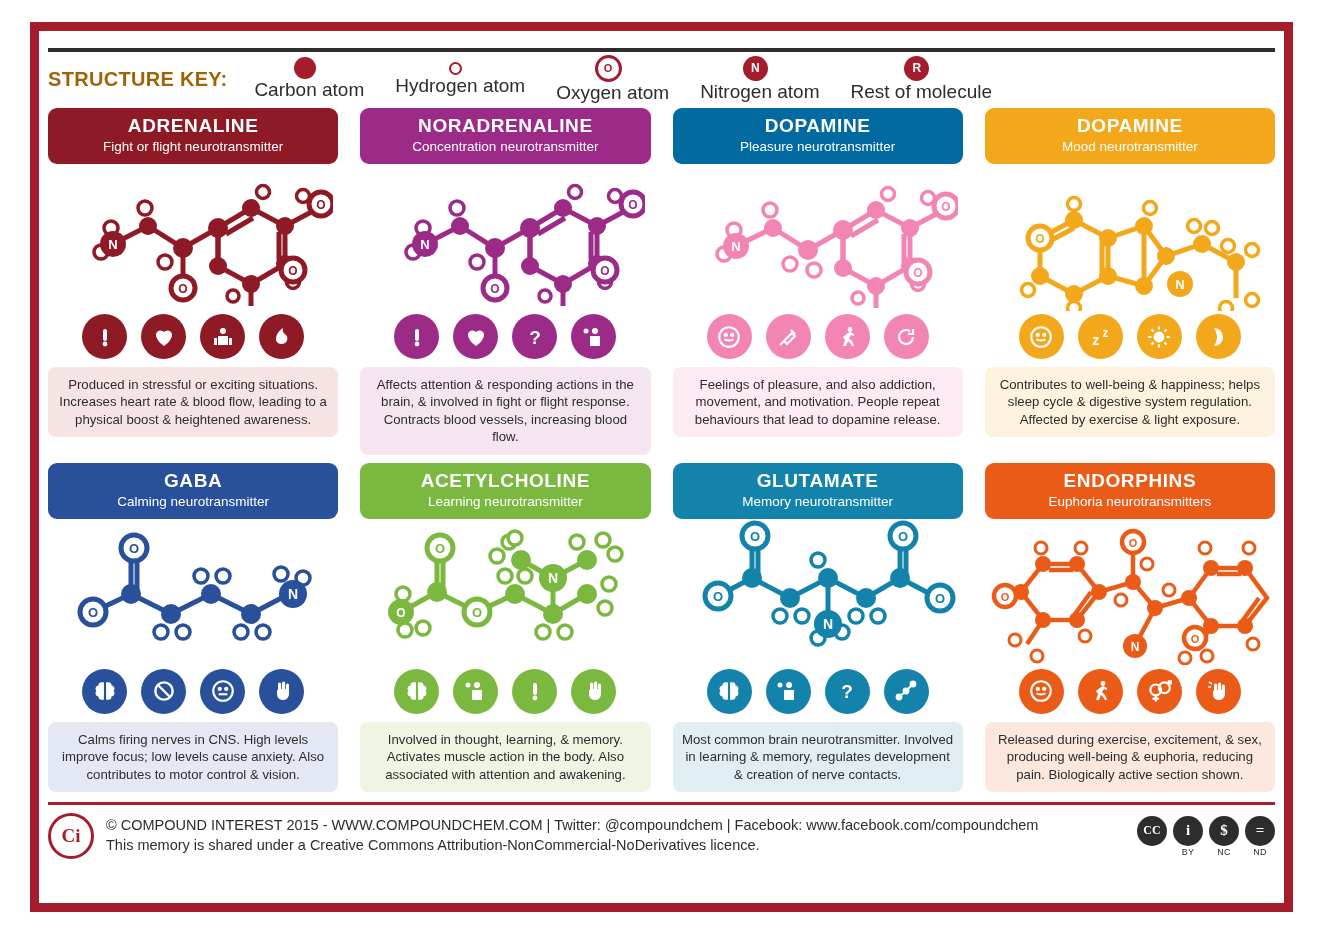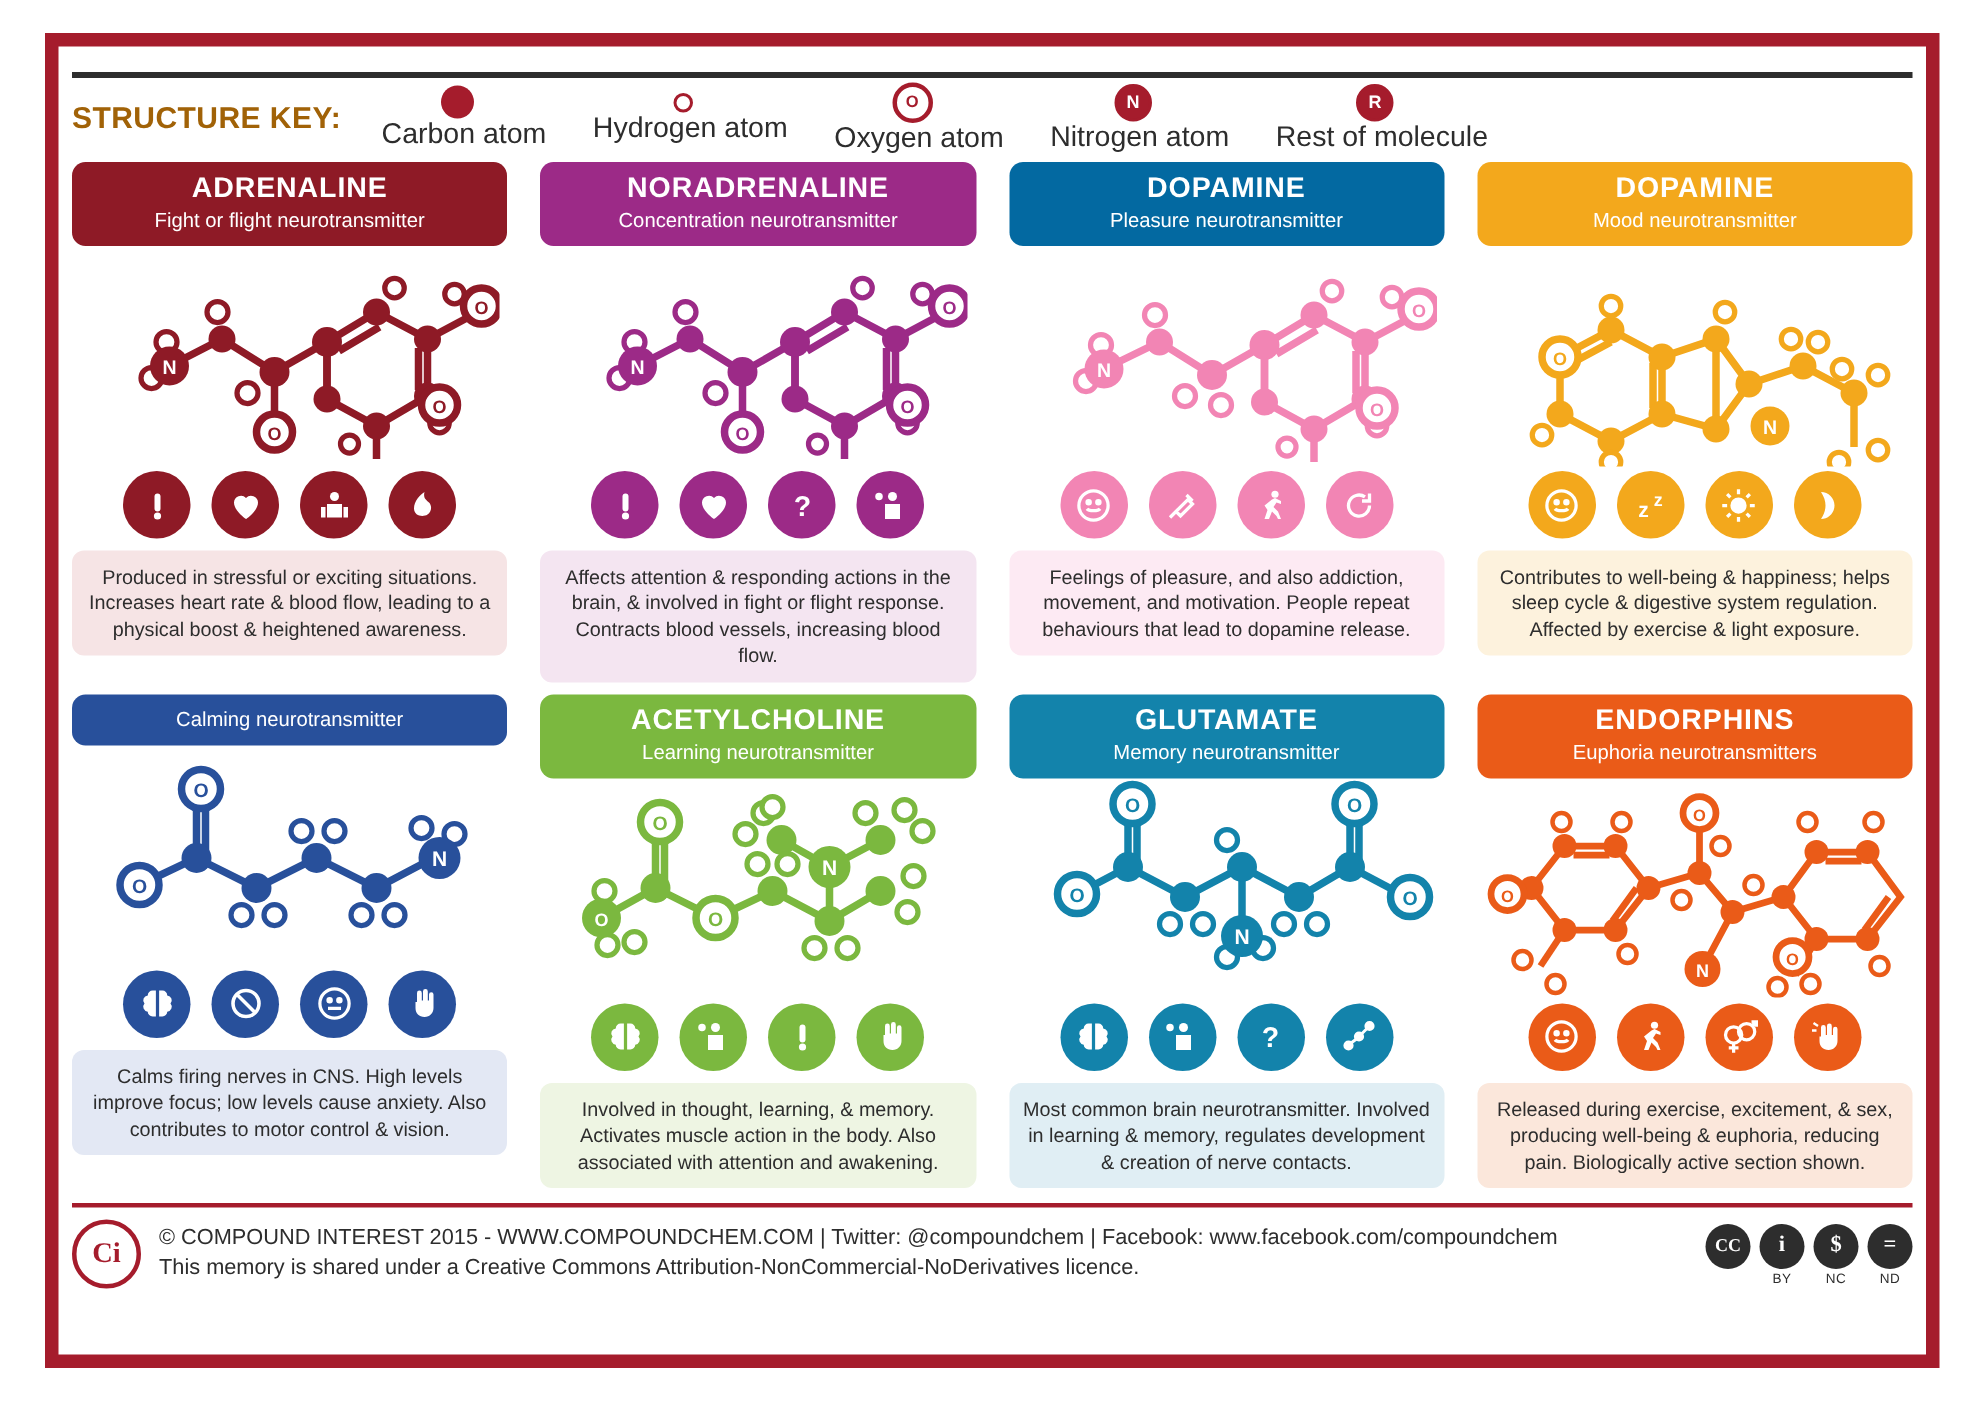--- a/index.html
+++ b/index.html
@@ -552,20 +552,21 @@
             <svg width="24" height="24" viewBox="0 0 24 24" fill="#fff">
                 <path d="M8 3c5 0 9 4 9 9s-4 9-9 9c2-3 3-6 3-9s-1-6-3-9z"></path>
               </svg>
           </div>
         </div>
         <div class="desc" style="background:#fdf2dd">Contributes to well-being &amp; happiness; helps sleep cycle &amp; digestive system regulation. Affected by exercise &amp; light exposure.</div>
       </div>
 
       <div class="card">
         <div class="card-header" style="background:#28509b">
+          <div class="card-title">GABA</div>
           <div class="card-sub">Calming neurotransmitter</div>
         </div>
         <div class="mol">
           <svg width="280" height="145" viewBox="0 0 280 145">
             <g stroke="#28509b" stroke-width="5" fill="none">
               <path d="M40 92 L78 74 L78 40"></path>
               <path d="M84 74 L84 40"></path>
               <path d="M78 74 L118 94 L158 74 L198 94 L236 74"></path>
             </g>
             <g fill="#28509b">

